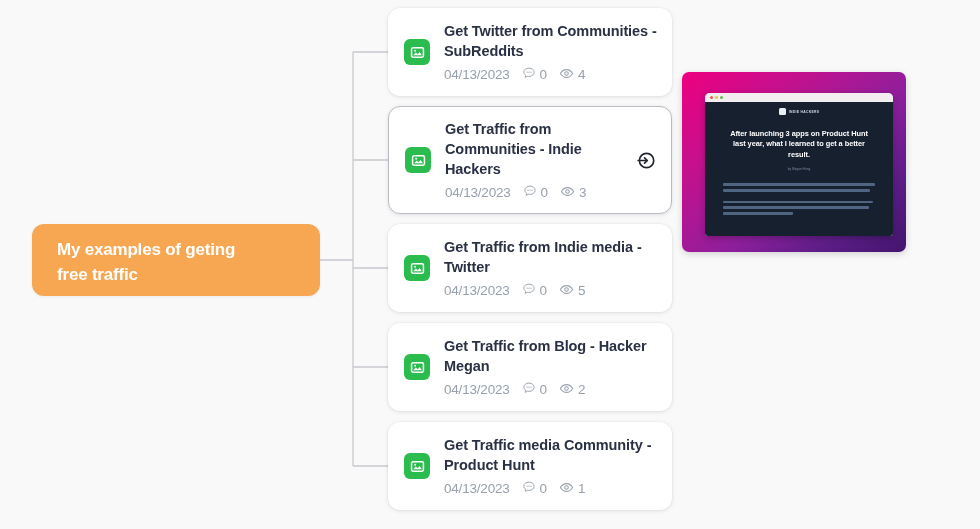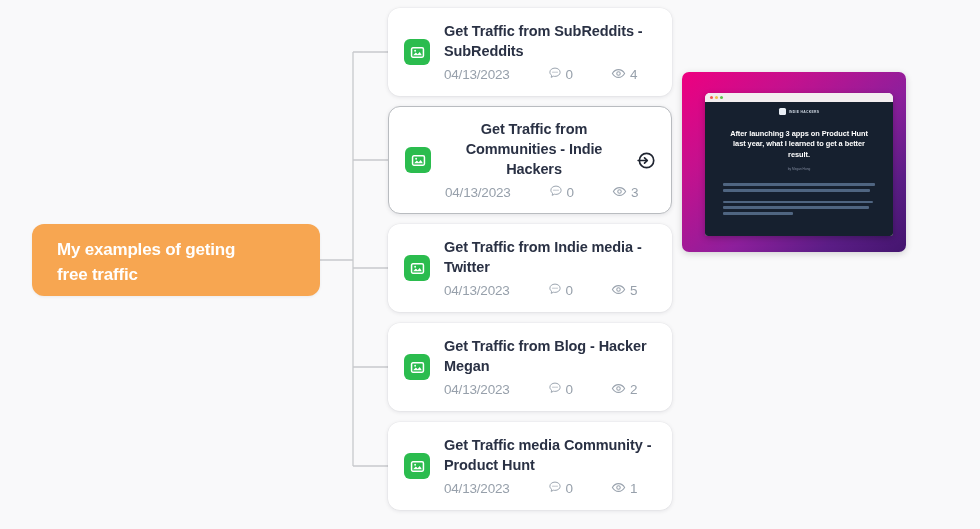--- a/index.html
+++ b/index.html
@@ -98,21 +98,20 @@
     font-weight: bold;
     line-height: 20px;
     letter-spacing: -0.1px;
   }
   .card-meta {
     display: flex;
     align-items: center;
     margin-top: 5px;
     color: #97a0ab;
     font-size: 13.5px;
-    gap: 26px;
   }
   .card-meta .date {
     color: #97a0ab;
     letter-spacing: -0.2px;
   }
   .meta-group {
     display: flex;
     align-items: center;
     margin-left: 12px;
   }
@@ -256,21 +255,21 @@
   <div class="card" style="top:8px;height:88px;">
     <div class="card-inner">
       <span class="card-icon">
         <svg width="15" height="15" viewBox="0 0 24 24" aria-hidden="true">
           <rect x="2.5" y="4.5" width="19" height="15" rx="2.2" fill="none" stroke="#ffffff" stroke-width="2.4"></rect>
           <path d="M5 16.5l4.3-4.6 3 3 3.2-3.6 3.5 5.2z" fill="#ffffff"></path>
           <circle cx="8.2" cy="9.2" r="1.5" fill="#ffffff"></circle>
         </svg>
       </span>
       <div class="card-body">
-        <div class="card-title">Get Traffic from SubReddits - SubReddits</div>
+        <div class="card-title">Get Twitter from Communities - SubReddits</div>
         <div class="card-meta">
           <span class="date">04/13/2023</span>
           <span class="meta-group">
             <span>
               <svg width="14" height="14" viewBox="0 0 24 24" aria-hidden="true">
                 <path d="M12 3.6c-5 0-8.8 3.1-8.8 7 0 2.1 1.1 4 3 5.3l-.7 3.6 3.8-2a11 11 0 0 0 2.7.3c5 0 8.8-3.1 8.8-7s-3.8-7.2-8.8-7.2z" fill="none" stroke="#9aa3ae" stroke-width="1.7" stroke-linejoin="round"></path>
                 <circle cx="8.6" cy="10.5" r="1.05" fill="#9aa3ae"></circle>
                 <circle cx="12" cy="10.5" r="1.05" fill="#9aa3ae"></circle>
                 <circle cx="15.4" cy="10.5" r="1.05" fill="#9aa3ae"></circle>
               </svg>
@@ -284,21 +283,21 @@
                 <circle cx="12" cy="12" r="2.8" fill="none" stroke="#9aa3ae" stroke-width="1.7"></circle>
               </svg>
             </span>
             <span class="meta-count">4</span>
           </span>
         </div>
       </div>
     </div>
   </div>
 
-  <div class="card selected" style="top:106px;height:108px;text-align:center;">
+  <div class="card selected" style="top:106px;height:108px;">
     <div class="card-inner">
       <span class="card-icon">
         <svg width="15" height="15" viewBox="0 0 24 24" aria-hidden="true">
           <rect x="2.5" y="4.5" width="19" height="15" rx="2.2" fill="none" stroke="#ffffff" stroke-width="2.4"></rect>
           <path d="M5 16.5l4.3-4.6 3 3 3.2-3.6 3.5 5.2z" fill="#ffffff"></path>
           <circle cx="8.2" cy="9.2" r="1.5" fill="#ffffff"></circle>
         </svg>
       </span>
       <div class="card-body">
         <div class="card-title">Get Traffic from Communities - Indie Hackers</div>

